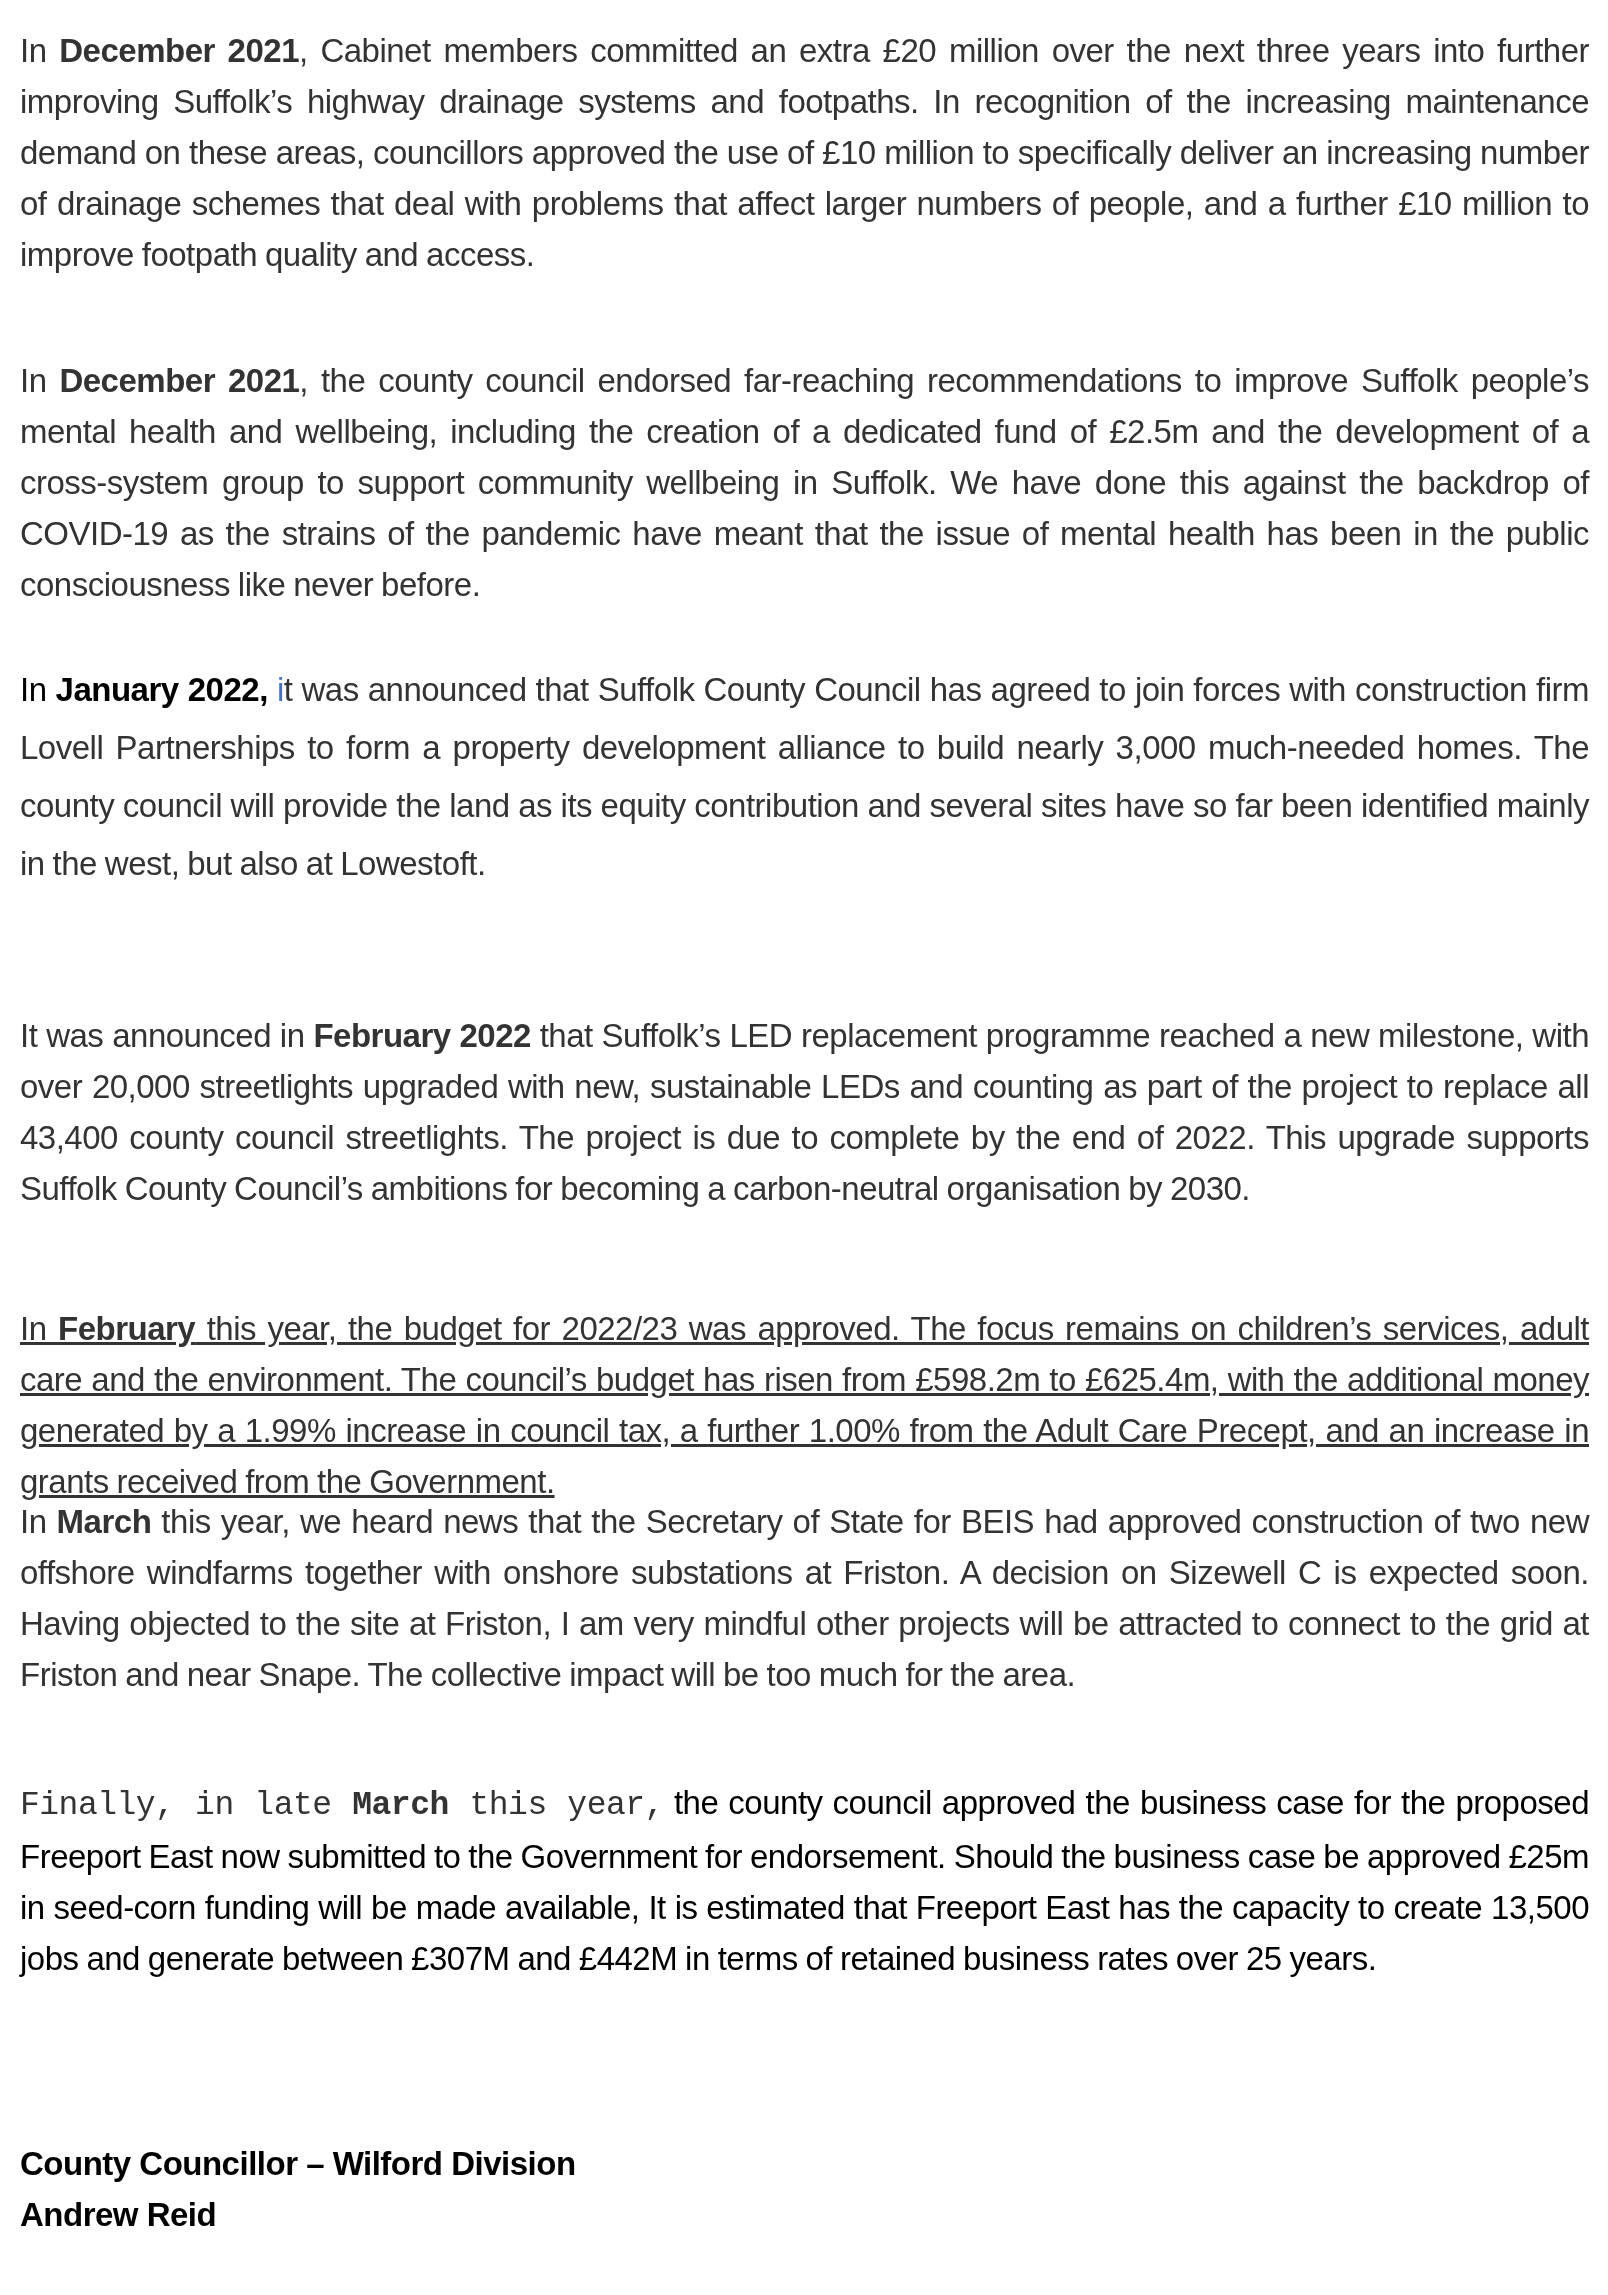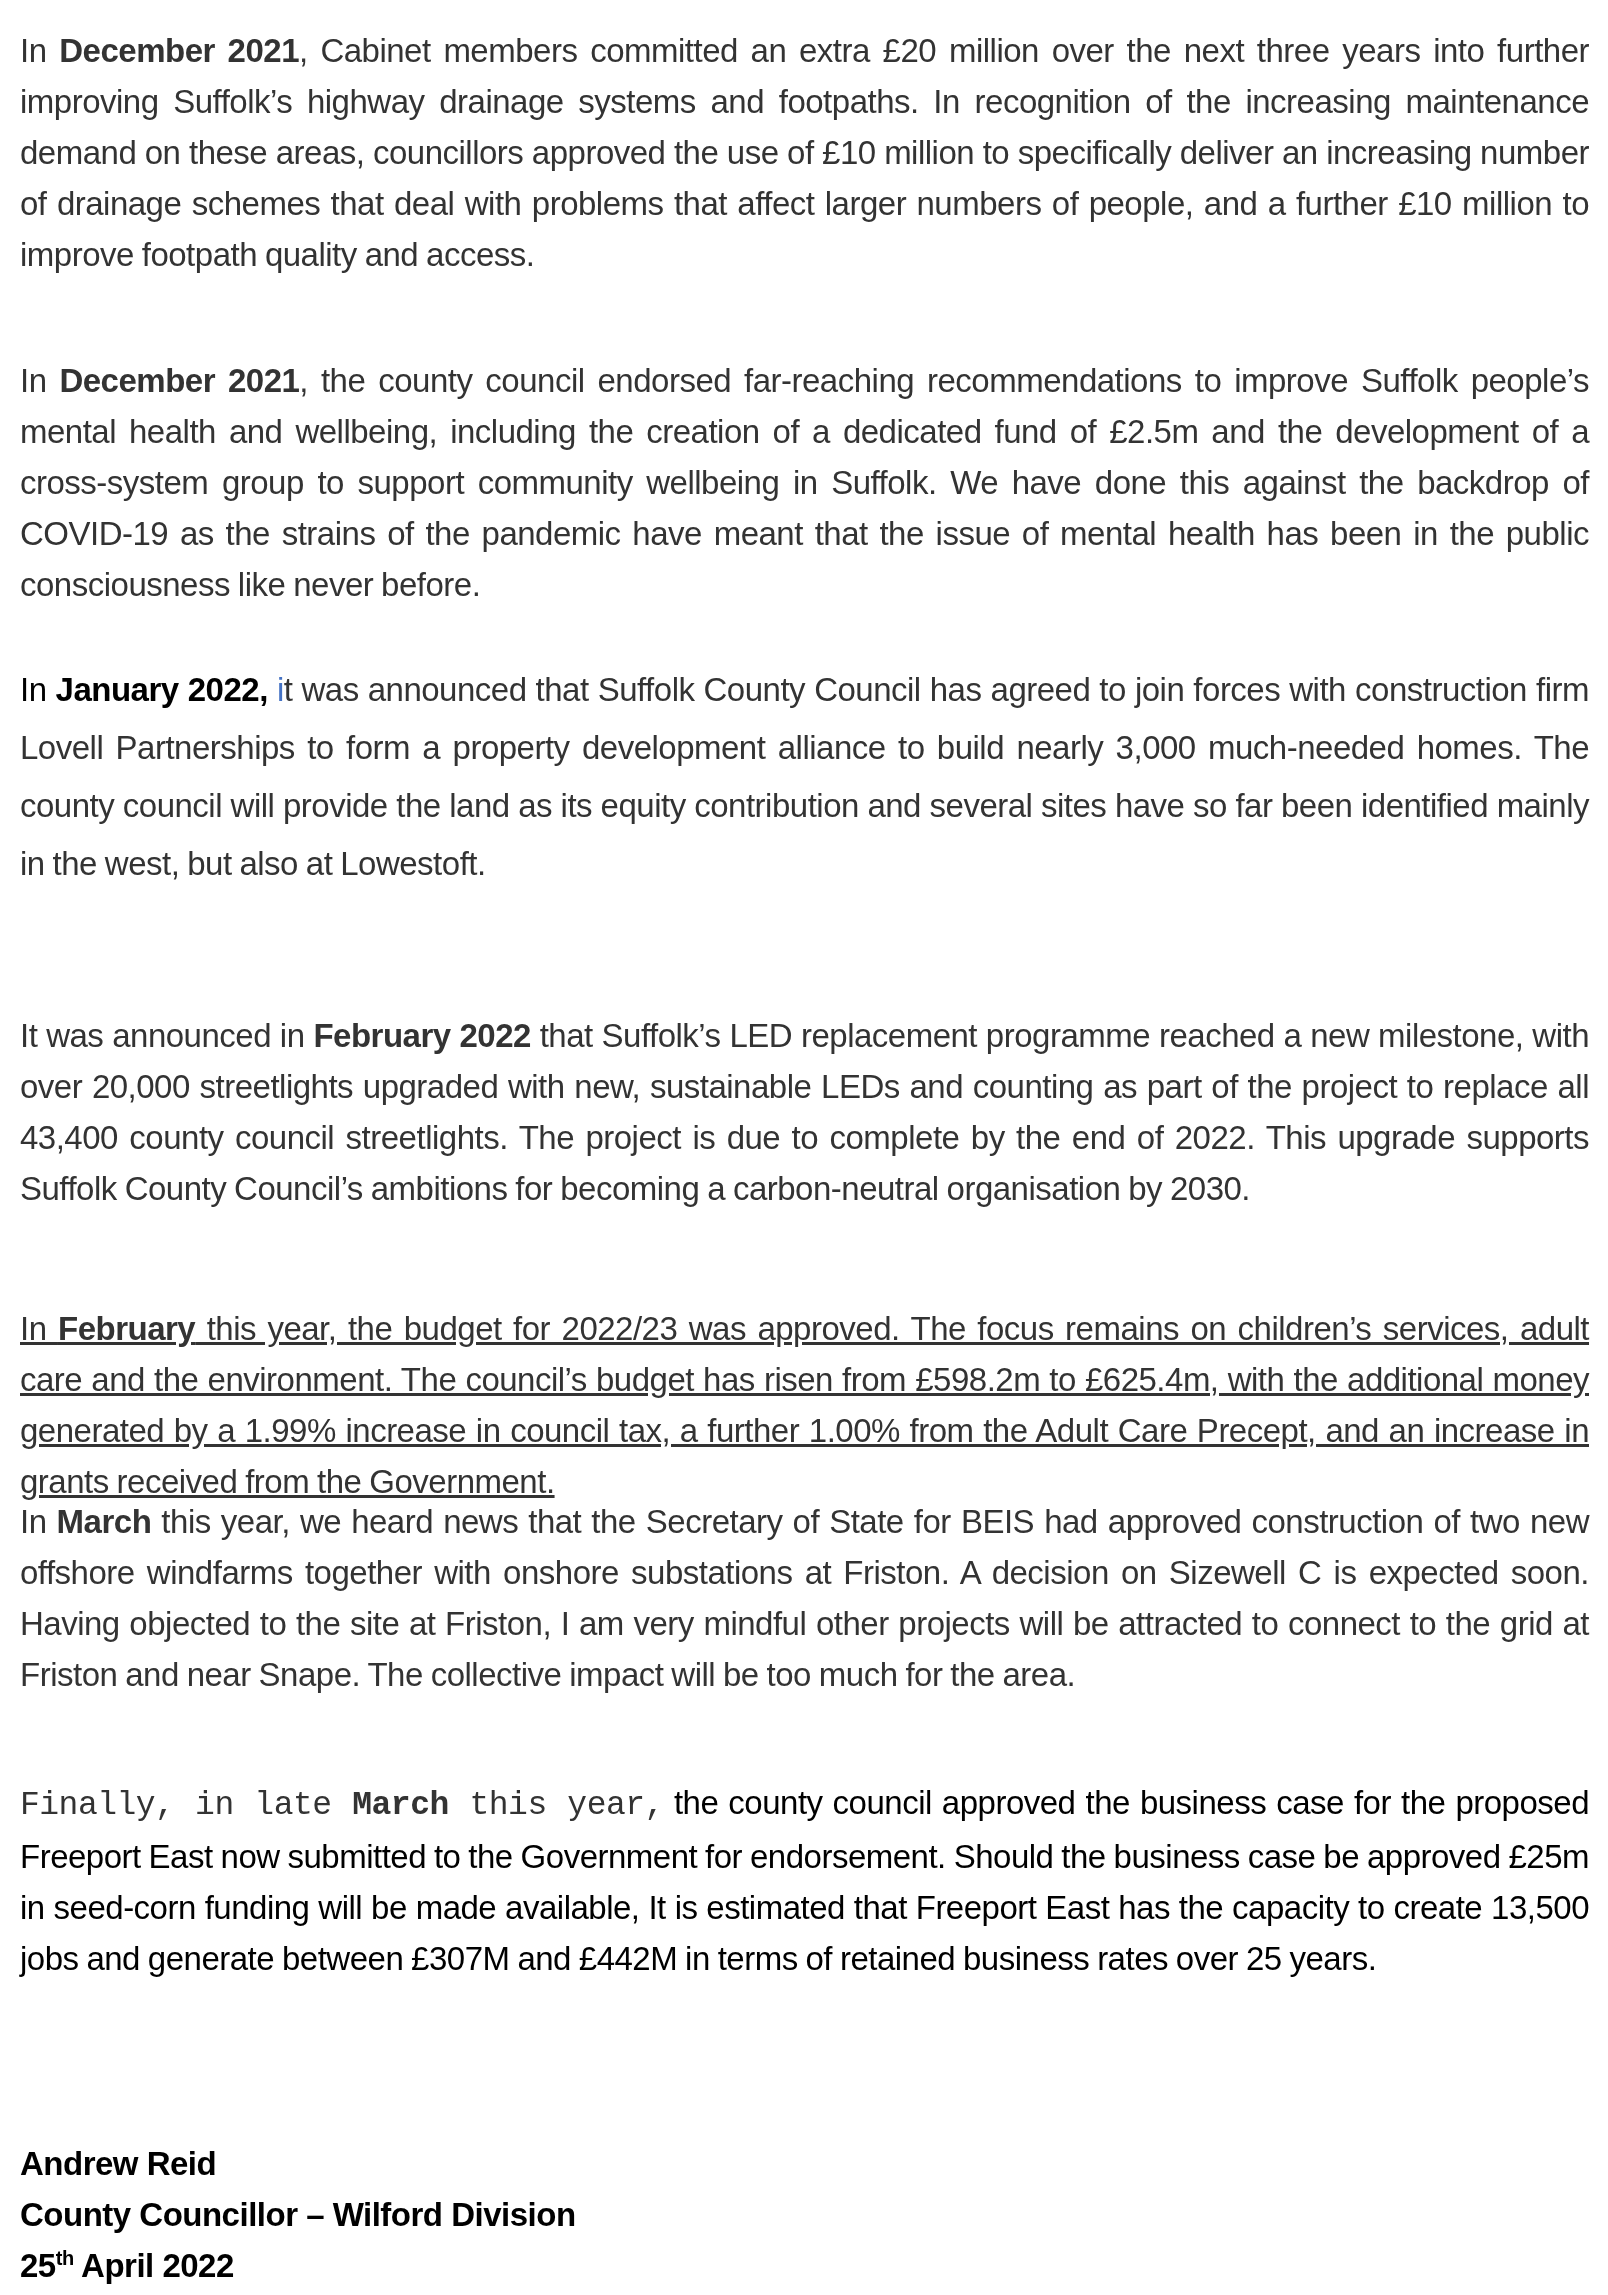--- a/index.html
+++ b/index.html
@@ -71,19 +71,18 @@
 
   <p id="p4" class="para last-line-left"><span>It was announced in </span><b>February 2022</b><span> that Suffolk’s LED replacement programme reached a new milestone, with over 20,000 streetlights upgraded with new, sustainable LEDs and counting as part of the project to replace all 43,400 county council streetlights. The project is due to complete by the end of 2022. This upgrade supports Suffolk County Council’s ambitions for becoming a carbon-neutral organisation by 2030.</span></p>
 
   <p id="p5" class="para last-line-left"><span>In </span><b>February</b><span> this year, the budget for 2022/23 was approved. The focus remains on children’s services, adult care and the environment. The council’s budget has risen from £598.2m to £625.4m, with the additional money generated by a 1.99% increase in council tax, a further 1.00% from the Adult Care Precept, and an increase in grants received from the Government.</span></p>
 
   <p id="p6" class="para last-line-left"><span>In </span><b>March</b><span> this year, we heard news that the Secretary of State for BEIS had approved construction of two new offshore windfarms together with onshore substations at Friston. A decision on Sizewell C is expected soon. Having objected to the site at Friston, I am very mindful other projects will be attracted to connect to the grid at Friston and near Snape. The collective impact will be too much for the area.</span></p>
 
   <p id="p7" class="para last-line-left"><span class="grey">Finally, in late </span><b class="grey">March</b><span class="grey"> this year,</span><span class="black"> the county council approved the business case for the proposed Freeport East now submitted to the Government for endorsement. Should the business case be approved £25m in seed-corn funding will be made available, It is estimated that Freeport East has the capacity to create 13,500 jobs and generate between £307M and £442M in terms of retained business rates over 25 years.</span></p>
 
   <div class="signature">
+    <div>County Councillor – Wilford Division</div>
     <div>Andrew Reid</div>
-    <div>County Councillor – Wilford Division</div>
-    <div><span>25</span><sup>th</sup><span> April 2022</span></div>
   </div>
 
 </div>
 
 
 </body></html>

